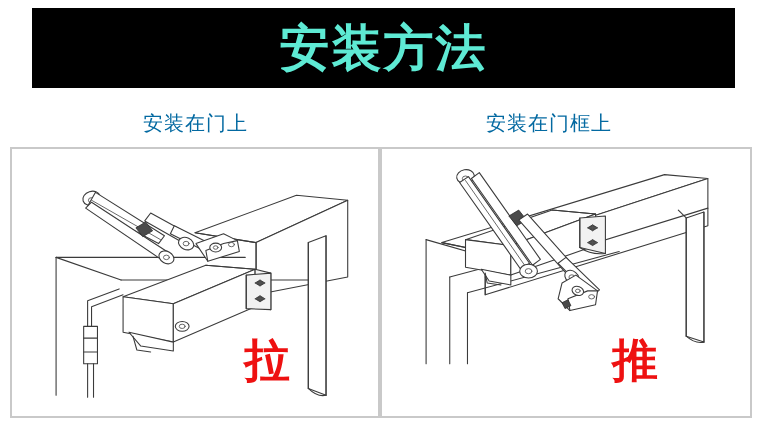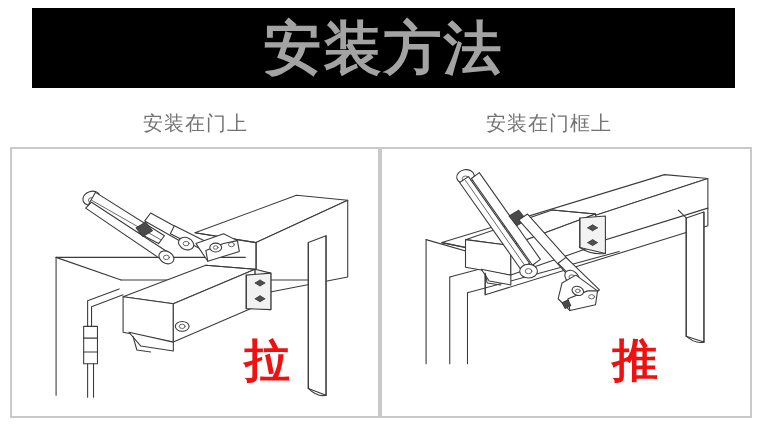--- a/index.html
+++ b/index.html
@@ -22,34 +22,34 @@
     left: 32px;
     top: 8px;
     width: 703px;
     height: 80px;
     background: #000000;
     display: flex;
     align-items: center;
     justify-content: center;
   }
   #title-text {
-    color: #a3a3a3;
-    font-size: 58px;
+    color: #5eead4;
+    font-size: 50px;
     font-weight: bold;
     letter-spacing: 2px;
     line-height: 1;
     font-family: "DejaVu Sans", "Liberation Sans", sans-serif;
   }
 
   
   .subhead {
     position: absolute;
     top: 110px;
     font-size: 20px;
-    color: #737373;
+    color: #0369a1;
     letter-spacing: 1px;
     white-space: nowrap;
     font-family: "DejaVu Sans", "Liberation Sans", sans-serif;
   }
   #subhead-left  { left: 143px; }
   #subhead-right { left: 486px; }
 
   
   #panels {
     position: absolute;

